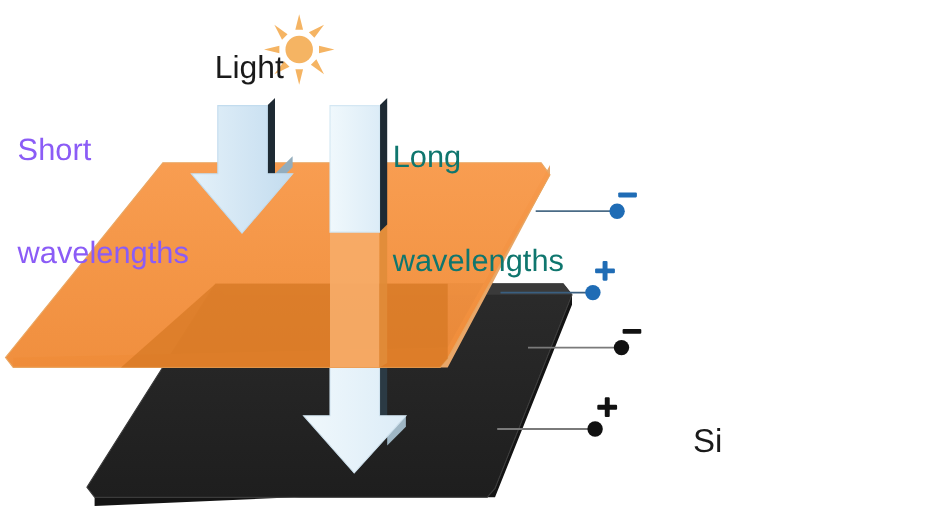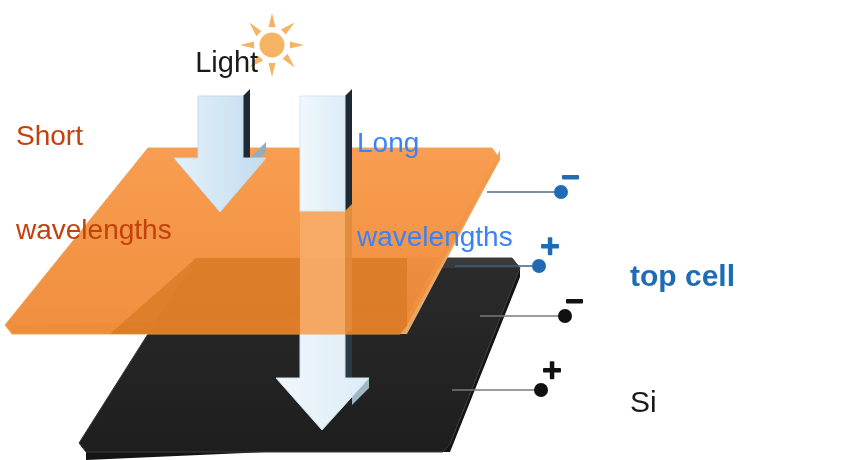--- a/index.html
+++ b/index.html
@@ -34,27 +34,27 @@
   #label-light {
     left: 163px;
     top: 14px;
     font-size: 29px;
     color: #1a1a1a;
   }
   #label-short {
     left: 16px;
     top: 57px;
     font-size: 28px;
-    color: #c2410c;
+    color: #8b5cf6;
   }
   #label-long {
     left: 357px;
     top: 64px;
     font-size: 28px;
-    color: #3b82f6;
+    color: #0f766e;
   }
   #label-top-cell {
     left: 630px;
     top: 192px;
     font-size: 30px;
     font-weight: bold;
     color: #1f6cb5;
   }
   #label-top-cell .sub {
     font-size: 20px;
@@ -190,21 +190,20 @@
     <span class="lbl-line">Short</span>
     <span class="lbl-line">wavelengths</span>
   </div>
 
   <div class="txt" id="label-long">
     <span class="lbl-line">Long</span>
     <span class="lbl-line">wavelengths</span>
   </div>
 
   <div class="txt" id="label-top-cell">
-    <span class="lbl-line">top cell</span>
   </div>
 
   <div class="txt" id="label-bottom-cell">
     <span class="lbl-line">Si</span>
     
   </div>
 
 </div>
 
 </body></html>

